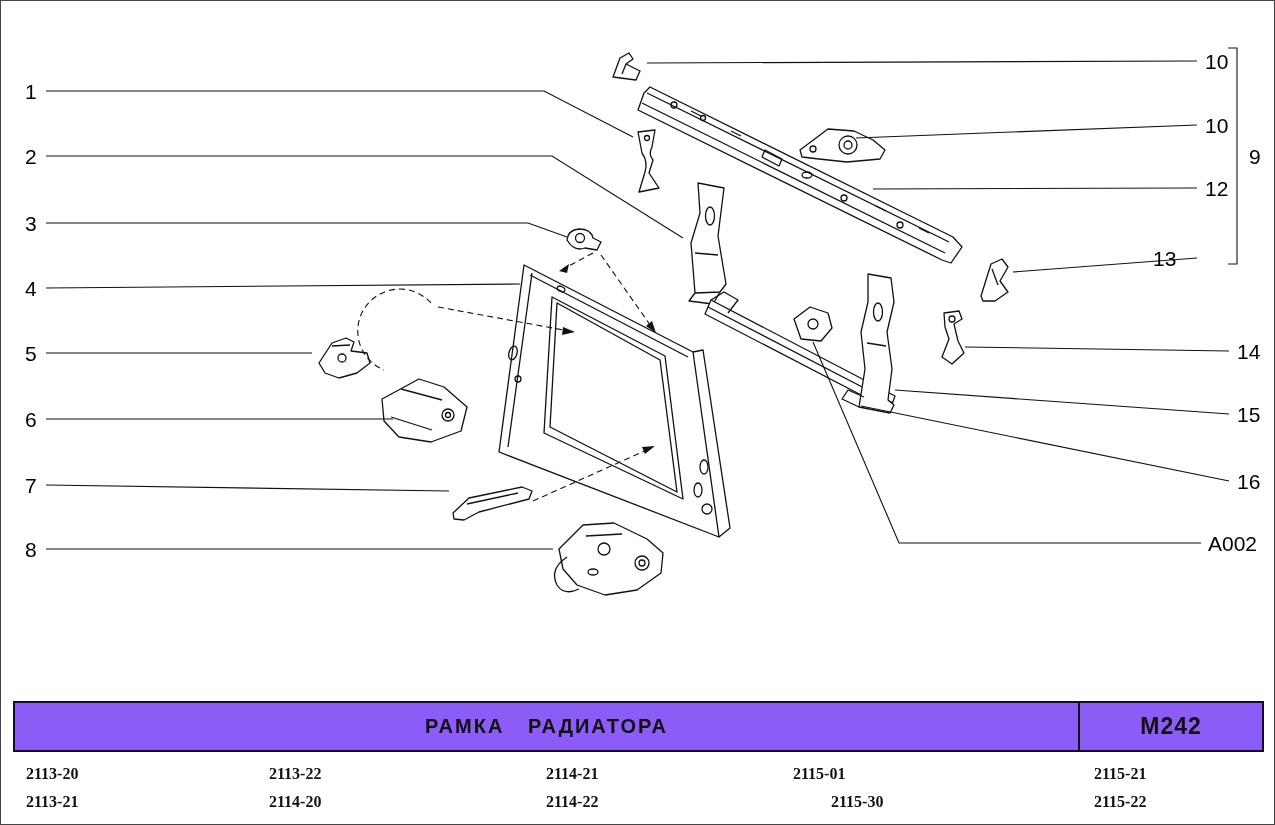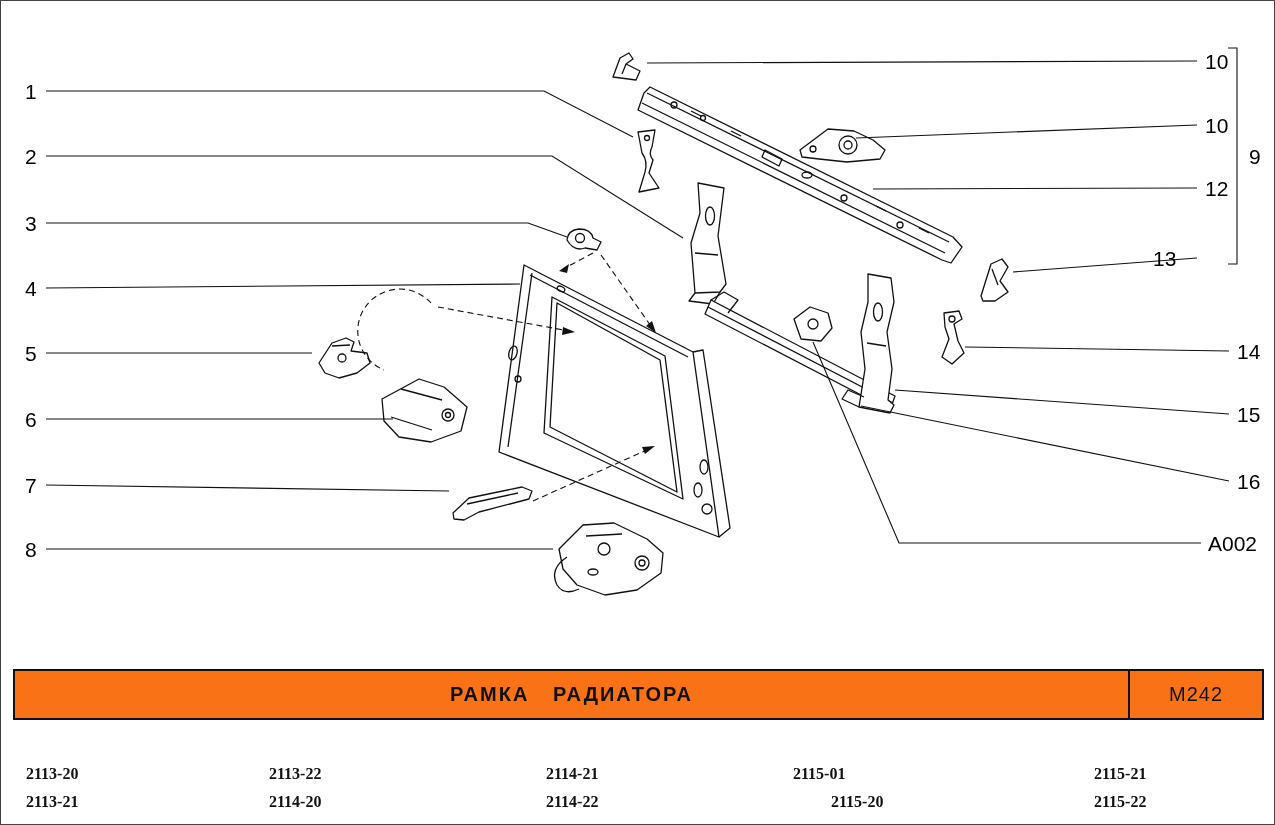--- a/index.html
+++ b/index.html
@@ -2,24 +2,24 @@
 <html><head>
 <meta charset="utf-8">
 <style>
   * { margin:0; padding:0; box-sizing:border-box; }
   html, body { width:1275px; height:825px; }
   body { font-family:"Liberation Sans", sans-serif; background:#fff; color:#111; }
   .page { position:relative; width:1275px; height:825px; background:#fff; border:1px solid #444; overflow:hidden; }
   .drawing-area { position:absolute; left:0; top:0; width:1275px; height:700px; }
   svg.diagram { position:absolute; left:0; top:0; }
   .callout { position:absolute; font-size:21px; line-height:26px; color:#000000; white-space:nowrap; }
-  .title-block { position:absolute; left:12px; top:668px; width:1251px; height:51px; border:2px solid #111; display:flex; background:#f97316; }
+  .title-block { position:absolute; left:12px; top:700px; width:1251px; height:51px; border:2px solid #111; display:flex; background:#8b5cf6; }
   .title-cell { flex:1; display:flex; align-items:center; justify-content:center; border-right:2px solid #111; }
   .title-cell span { font-weight:bold; font-size:20px; letter-spacing:2px; word-spacing:16px; }
-  .code-cell { width:132px; display:flex; align-items:center; justify-content:center; font-weight:normal; font-size:20px; letter-spacing:1px; }
+  .code-cell { width:182px; display:flex; align-items:center; justify-content:center; font-weight:bold; font-size:23px; letter-spacing:1px; }
   .model-cell { position:absolute; font-weight:bold; font-size:16px; white-space:nowrap;font-family:Liberation Serif, serif; }
 </style>
 </head>
 <body>
 
 <div class="page">
 
   <div class="drawing-area">
     <svg class="diagram" width="1275" height="700" viewBox="0 0 1275 700">
 
@@ -206,18 +206,18 @@
   </div>
 
   <div>
     <div class="model-cell" style="left:25px;top:764px">2113-20</div>
     <div class="model-cell" style="left:25px;top:792px">2113-21</div>
     <div class="model-cell" style="left:268px;top:764px">2113-22</div>
     <div class="model-cell" style="left:268px;top:792px">2114-20</div>
     <div class="model-cell" style="left:545px;top:764px">2114-21</div>
     <div class="model-cell" style="left:545px;top:792px">2114-22</div>
     <div class="model-cell" style="left:792px;top:764px">2115-01</div>
-    <div class="model-cell" style="left:830px;top:792px">2115-20</div>
+    <div class="model-cell" style="left:830px;top:792px">2115-30</div>
     <div class="model-cell" style="left:1093px;top:764px">2115-21</div>
     <div class="model-cell" style="left:1093px;top:792px">2115-22</div>
   </div>
 
 </div>
 
 </body></html>

